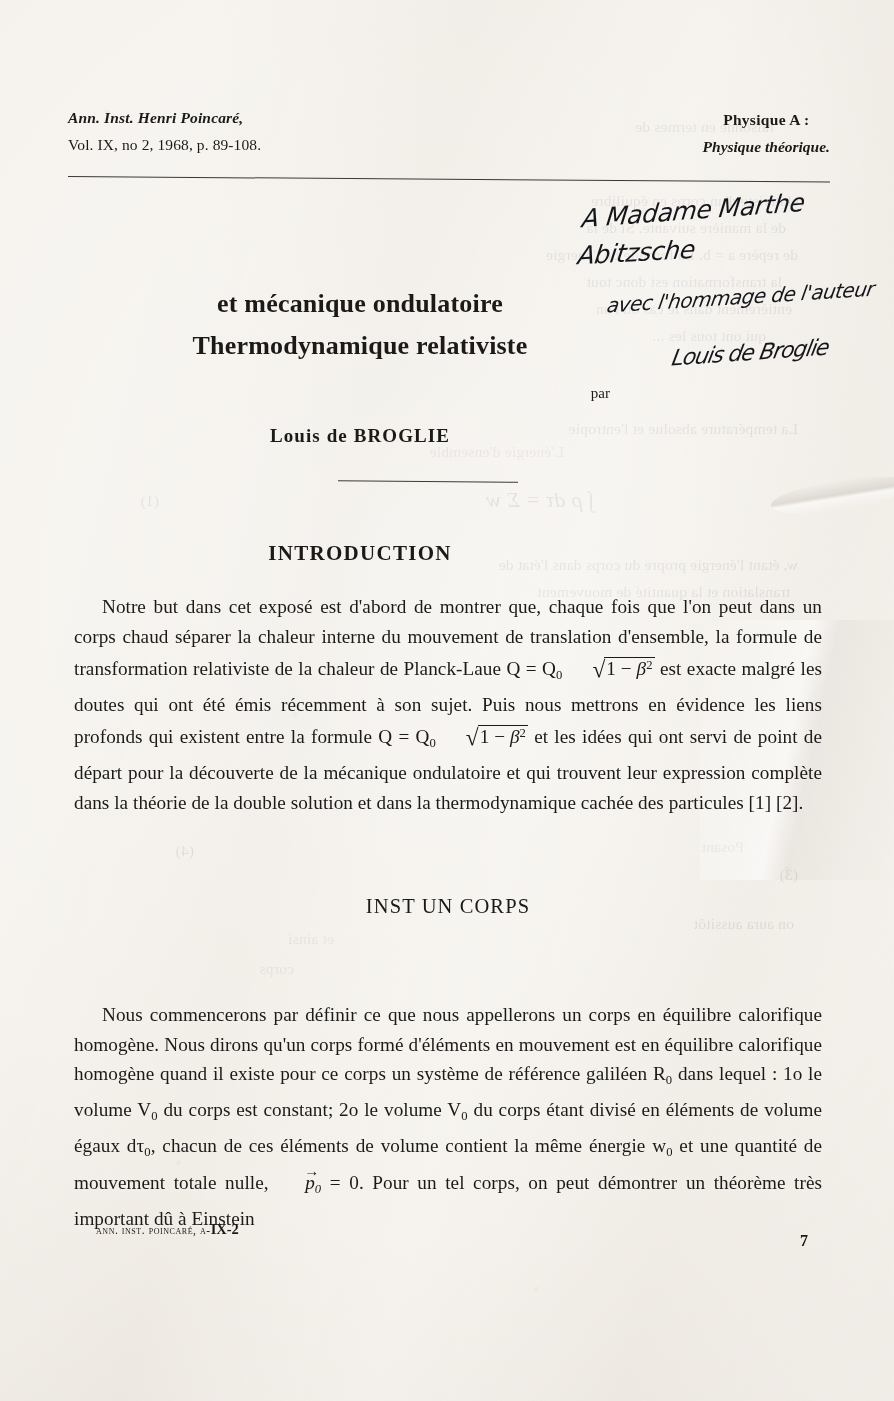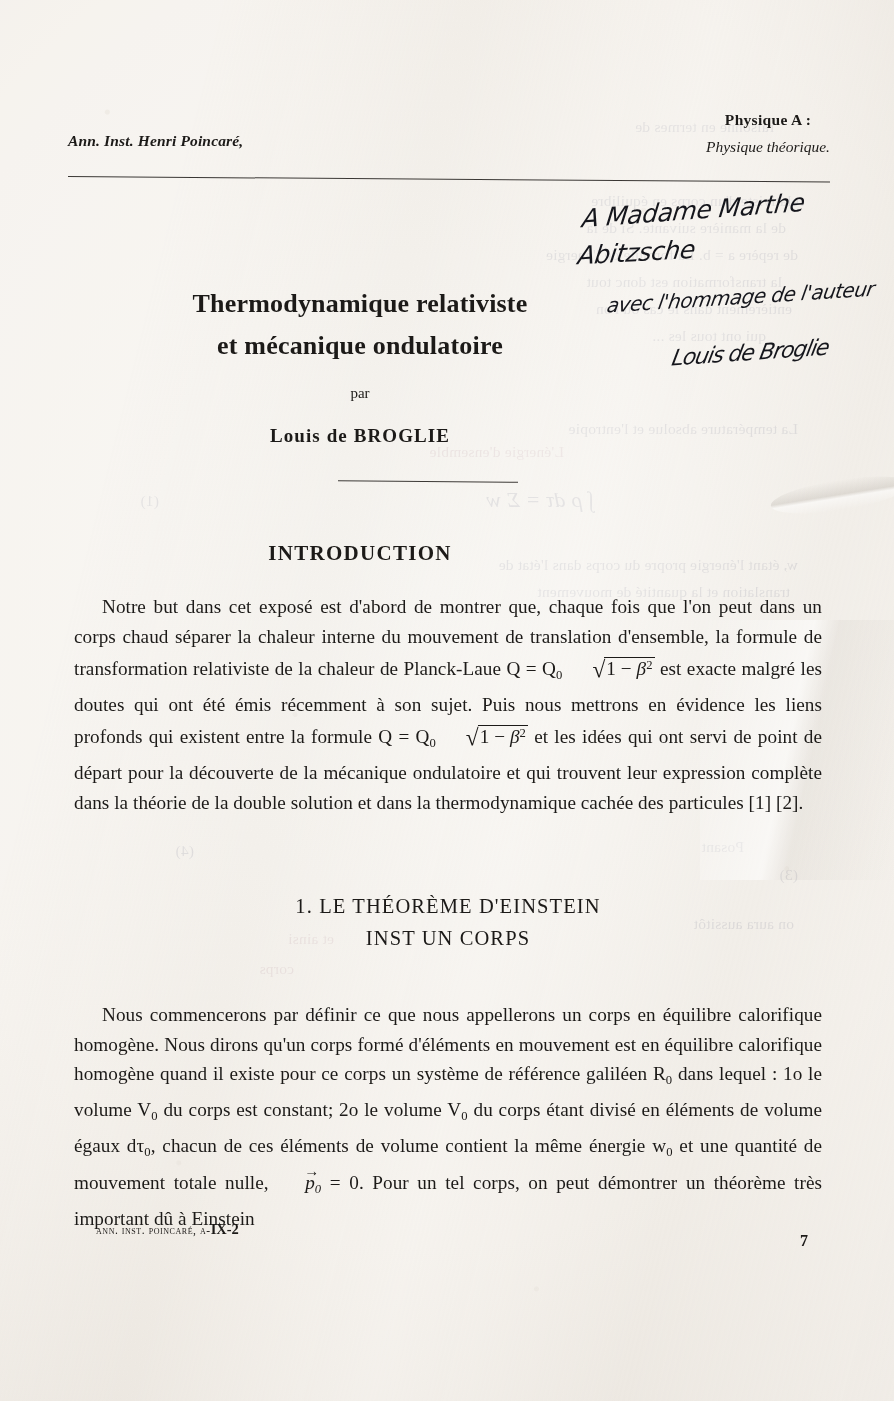--- a/index.html
+++ b/index.html
@@ -73,31 +73,31 @@
 
   
   .header {
     position: absolute;
     left: 68px; top: 104px;
     width: 762px;
     display: flex;
     justify-content: space-between;
     align-items: flex-start;
   }
-  .hdr-left { font-size: 15.5px; line-height: 1.75; margin-top: 23px; }
+  .hdr-left { font-size: 15.5px; line-height: 1.75; }
   .hdr-left .l1 { font-style: italic; font-weight: 700; letter-spacing: .15px; }
   .hdr-left .l2 { letter-spacing: .1px; }
   .hdr-right {
     text-align: center;
     font-size: 15.5px;
     line-height: 1.75;
     padding-top: 2px;
   }
   .hdr-right .r1 { font-weight: 700; letter-spacing: .3px; }
-  .hdr-right .r2 { font-style: italic; }
+  .hdr-right .r2 { font-style: italic; font-weight: bold; }
 
   .rule-top {
     position: absolute;
     left: 68px; top: 176px;
     width: 762px; height: 1px;
     background: #3a3734;
     transform: rotate(0.42deg);
     transform-origin: left center;
   }
 
@@ -110,21 +110,21 @@
     font-size: 26px;
     line-height: 1.62;
     letter-spacing: .2px;
   }
   .title .t-line { white-space: nowrap; }
 
   .byline-par {
     position: absolute;
     left: 110px; top: 385px;
     width: 500px;
-    text-align: center;
+    text-align: right;
     font-size: 15px;
   }
   .byline-name {
     position: absolute;
     left: 110px; top: 425px;
     width: 500px;
     text-align: center;
     font-size: 19px;
     font-weight: 700;
     letter-spacing: 1.1px;
@@ -266,46 +266,46 @@
     <div class="st-line st-pink" style="left:600px; top:960px;">corps</div>
   </div>
 
   <div class="grain"></div>
   <div class="crease"></div>
   <div class="crease2"></div>
 
   <div class="header">
     <div class="hdr-left">
       <div class="l1">Ann. Inst. Henri Poincaré,</div>
+      <div class="l2">Vol. IX, no 2, 1968, p. 89-108.</div>
     </div>
     <div class="hdr-right">
       <div class="r1">Physique A :</div>
       <div class="r2">Physique théorique.</div>
     </div>
   </div>
 
   <div class="rule-top"></div>
 
   <div class="title">
+    <div class="t-line">et mécanique ondulatoire</div>
     <div class="t-line">Thermodynamique relativiste</div>
-    <div class="t-line">et mécanique ondulatoire</div>
   </div>
 
   <div class="byline-par">par</div>
   <div class="byline-name">Louis de BROGLIE</div>
   <div class="rule-short"></div>
 
   <div class="h-intro">INTRODUCTION</div>
 
   <div class="body" id="para-intro">
     <p><span>Notre but dans cet exposé est d'abord de montrer que, chaque fois que l'on peut dans un corps chaud séparer la chaleur interne du mouvement de translation d'ensemble, la formule de transformation relativiste de la chaleur de Planck-Laue </span><span class="mathvar"><span>Q</span> <span>=</span> <span>Q</span><sub>0</sub><span class="sqrt"><span class="radic">√</span><span class="rad-body"><span>1</span> <span>−</span> <i>β</i><sup>2</sup></span></span></span><span> est exacte malgré les doutes qui ont été émis récemment à son sujet. Puis nous mettrons en évidence les liens profonds qui existent entre la formule </span><span class="mathvar"><span>Q</span> <span>=</span> <span>Q</span><sub>0</sub><span class="sqrt"><span class="radic">√</span><span class="rad-body"><span>1</span> <span>−</span> <i>β</i><sup>2</sup></span></span></span><span> et les idées qui ont servi de point de départ pour la découverte de la mécanique ondulatoire et qui trouvent leur expression complète dans la théorie de la double solution et dans la thermodynamique cachée des particules [1] [2].</span></p>
   </div>
 
   <div class="h-sec">
-    <span class="sl sl1">1. LE THÉORÈME D'EINSTEIN</span>
     <span class="sl">INST UN CORPS</span>
   </div>
 
   <div class="body" id="para-body">
     <p><span>Nous commencerons par définir ce que nous appellerons un corps en équilibre calorifique homogène. Nous dirons qu'un corps formé d'éléments en mouvement est en équilibre calorifique homogène quand il existe pour ce corps un système de référence galiléen R</span><sub>0</sub><span> dans lequel : 1o le volume V</span><sub>0</sub><span> du corps est constant; 2o le volume V</span><sub>0</sub><span> du corps étant divisé en éléments de volume </span><span class="ital"><span>égaux d</span>τ<sub>0</sub></span><span>, chacun de ces éléments de volume contient la même énergie </span><span class="ital"><span>w</span><sub>0</sub></span><span> et une quantité de mouvement </span><span class="ital">totale</span><span> nulle, </span><span class="vecp"><span class="arrow">→</span><span>p</span><sub>0</sub></span><span class="mathvar"> = 0</span><span>. Pour un tel corps, on peut démontrer un théorème très important dû à Einstein</span></p>
   </div>
 
   <div class="footer-left"><span>ANN. INST. POINCARÉ, A-</span><span class="big">IX</span><span class="big">-2</span></div>
   <div class="folio">7</div>
 

